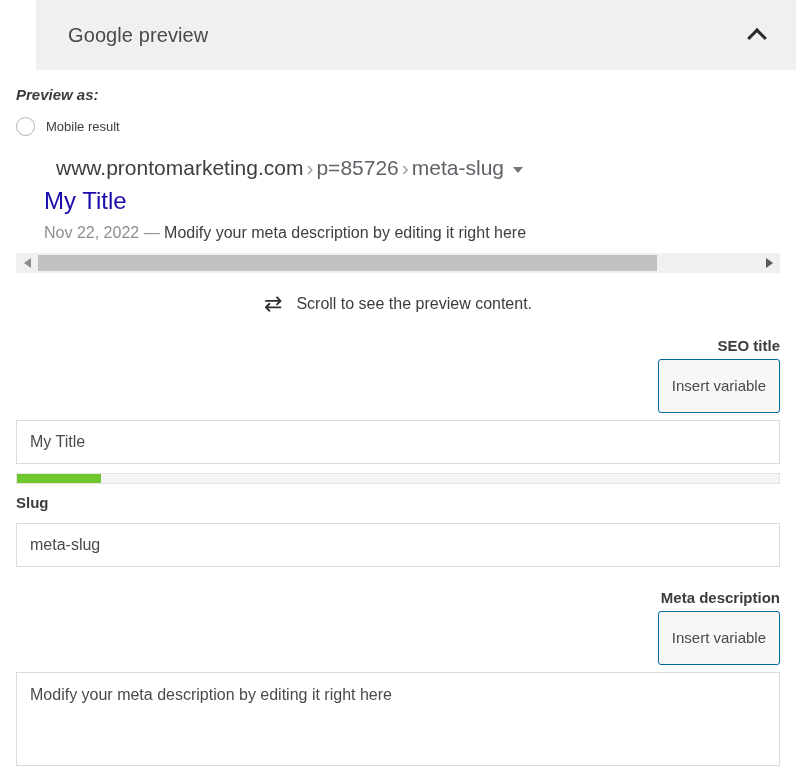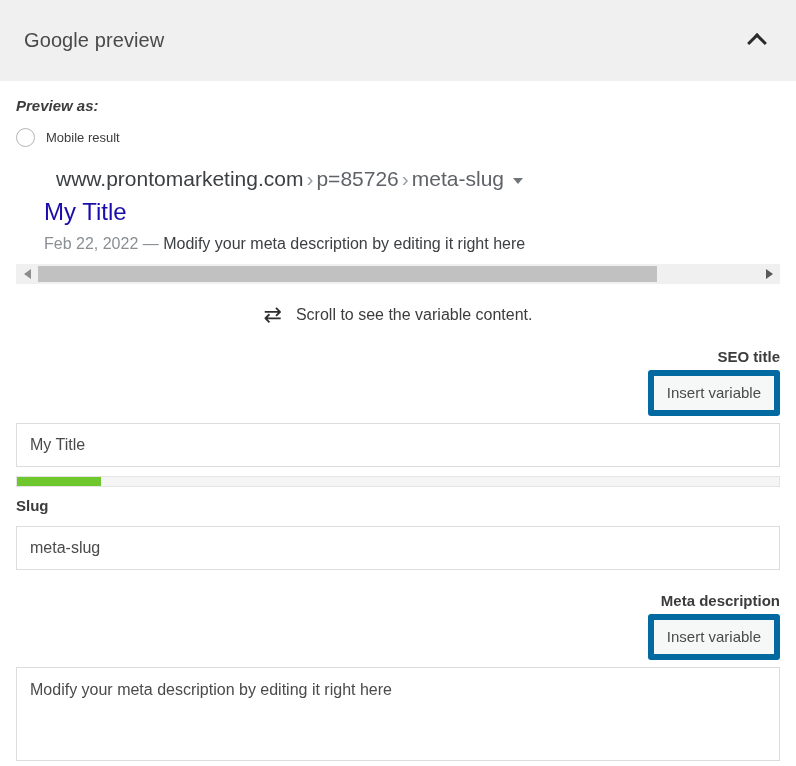--- a/index.html
+++ b/index.html
@@ -6,26 +6,27 @@
   html, body {
     margin: 0; padding: 0;
     width: 796px; height: 766px;
     background: #ffffff;
     font-family: "Liberation Sans", sans-serif;
     overflow: hidden;
   }
 
   
   .panel-header {
-    height: 81px;
+    height: 70px;
     background: #f0f0f0;
     display: flex;
     align-items: center;
     justify-content: space-between;
-    padding: 0 22px 0 24px;
+    padding: 0 22px 0 32px;
+    margin-left: 36px;
   }
   .panel-header-title {
     font-size: 20px;
     color: #4a4a4a;
     font-weight: 400;
     letter-spacing: 0.1px;
   }
   .collapse-btn {
     width: 34px; height: 34px;
     display: flex; align-items: center; justify-content: center;
@@ -211,23 +212,23 @@
     font-size: 15px;
     font-weight: bold;
     color: #3c3c3c;
     padding-bottom: 5px;
   }
   .insert-variable-btn {
     font-family: "Liberation Sans", sans-serif;
     font-size: 15px;
     color: #4a4a4a;
     background: #f6f7f7;
-    border: 6px solid #0369a1;
+    border: 1px solid #0369a1;
     border-radius: 3px;
-    padding: 7px 13px;
+    padding: 16px 13px;
     cursor: pointer;
     line-height: 20px;
   }
 
   .text-input {
     width: 100%;
     height: 44px;
     border: 1px solid #dcdcdc;
     background: #fff;
     font-family: "Liberation Sans", sans-serif;
@@ -285,41 +286,41 @@
       <span class="radio-label">Mobile result</span>
     </div>
   </div>
 
   <div class="serp">
     <div class="serp-url">
       <span class="domain">www.prontomarketing.com</span><span class="sep">›</span><span class="seg">p=85726</span><span class="sep">›</span><span class="seg">meta-slug</span><span class="url-caret"></span>
     </div>
     <div class="serp-title">My Title</div>
     <div class="serp-desc">
-      <span class="date">Feb 22, 2022</span>
+      <span class="date">Nov 22, 2022</span>
       <span class="date">—</span>
       <span>Modify your meta description by editing it right here</span>
     </div>
 
     <div class="hscroll" style="margin-left:-28px;">
       <div class="hscroll-arrow">
         <span class="arrow-left"></span>
       </div>
       <div class="hscroll-track">
         <div class="hscroll-thumb" style="width: 86%;"></div>
       </div>
       <div class="hscroll-arrow">
         <span class="arrow-right"></span>
       </div>
     </div>
   </div>
 
   <div class="scroll-hint">
     <span class="swap-icon">⇄</span>
-    <span class="scroll-hint-text">Scroll to see the variable content.</span>
+    <span class="scroll-hint-text">Scroll to see the preview content.</span>
   </div>
 
   <div class="field-group">
     <div class="field-head">
       <span class="field-label">SEO title</span>
       <button class="insert-variable-btn">Insert variable</button>
     </div>
     <input class="text-input" type="text" value="My Title" style="">
     <div class="progress-track">
       <div class="progress-fill" id="seo-title-progress" style="width: 11%; background: rgb(110, 199, 45);"></div>

